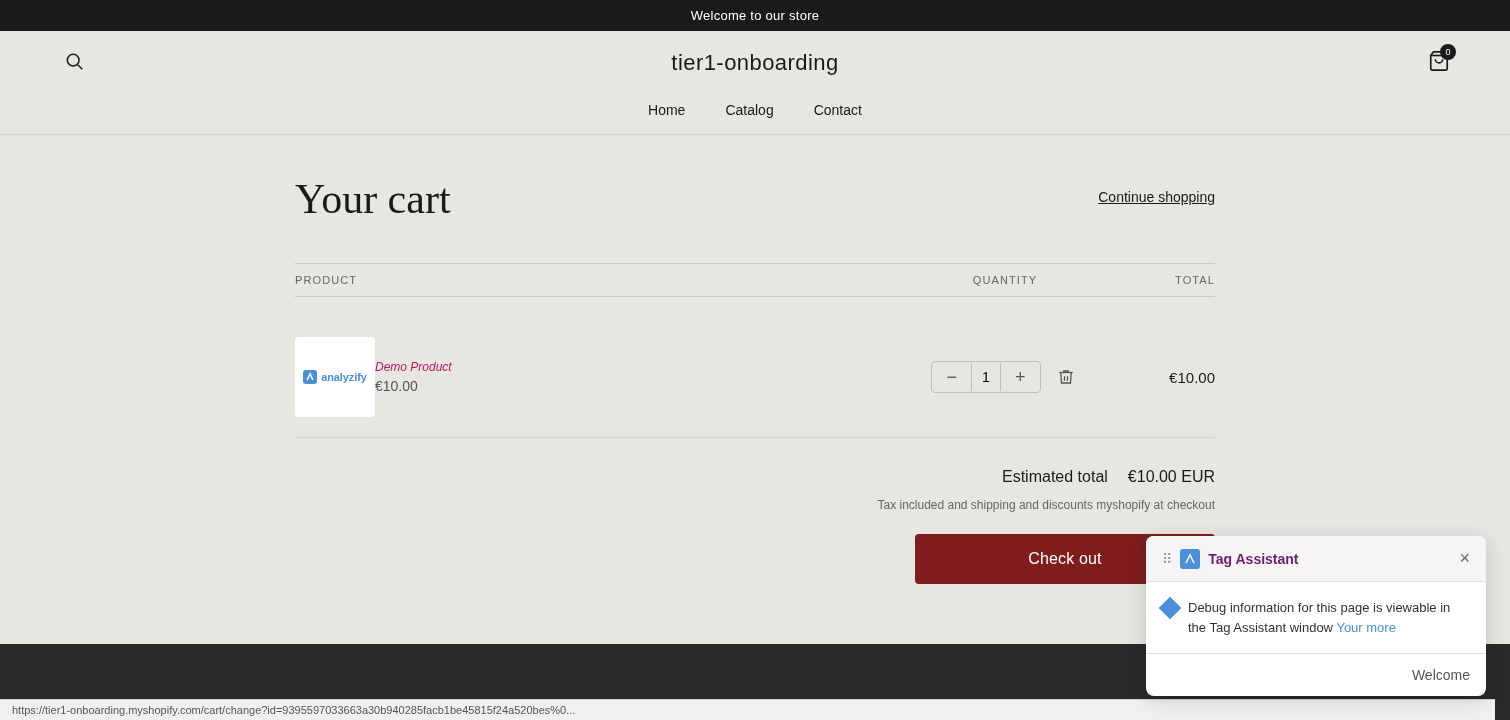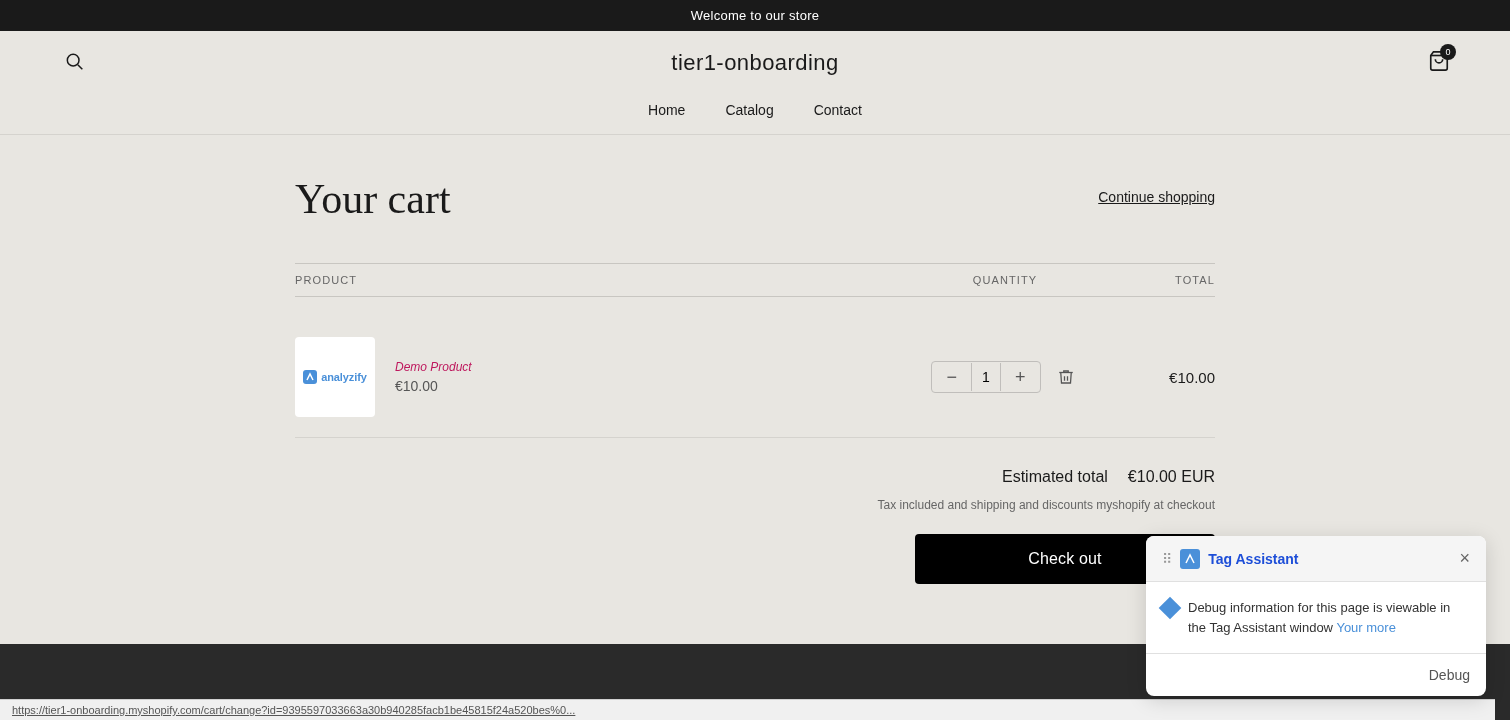--- a/index.html
+++ b/index.html
@@ -115,21 +115,21 @@
     .col-total { text-align: right; min-width: 120px; }
 
     
     .cart-item {
       display: grid;
       grid-template-columns: 1fr auto auto;
       align-items: center;
       padding: 20px 0;
       border-bottom: 1px solid #d5d3ce;
     }
-    .product-info { display: flex; align-items: center; gap: 20px; }
+    .product-info { display: flex; align-items: center; }
     .product-image {
       width: 80px;
       height: 80px;
       background: #fff;
       border-radius: 4px;
       display: flex;
       align-items: center;
       justify-content: center;
       overflow: hidden;
     }
@@ -221,21 +221,21 @@
     }
     .estimated-label { font-size: 16px; color: #1a1a1a; font-weight: 500; }
     .estimated-amount { font-size: 16px; color: #1a1a1a; }
     .tax-note {
       font-size: 12px;
       color: #666;
       margin-bottom: 20px;
       line-height: 1.5;
     }
     .checkout-btn {
-      background: #000000;
+      background: #7f1d1d;
       color: #fff;
       border: none;
       padding: 16px 40px;
       font-size: 16px;
       cursor: pointer;
       border-radius: 4px;
       width: 300px;
       letter-spacing: 0.01em;
     }
 
@@ -278,21 +278,21 @@
     .drag-handle { color: #999; font-size: 14px; cursor: grab; }
     .tag-logo {
       width: 20px;
       height: 20px;
       background: #4a90d9;
       border-radius: 3px;
       display: flex;
       align-items: center;
       justify-content: center;
     }
-    .popup-title { font-size: 14px; font-weight: 600; color: #1d4ed8; text-align: right; }
+    .popup-title { font-size: 14px; font-weight: 600; color: #701a75; text-align: right; }
     .popup-close {
       background: none;
       border: none;
       cursor: pointer;
       font-size: 18px;
       color: #666;
     }
     .popup-body { padding: 16px; }
     .connected-badge {
       font-size: 14px;
@@ -335,21 +335,20 @@
       position: fixed;
       bottom: 0;
       left: 0;
       right: 15px;
       background: #f0f0f0;
       border-top: 1px solid #d0d0d0;
       padding: 4px 12px;
       font-size: 11px;
       color: #555;
       z-index: 999;
-      text-decoration: underline;
     }
   </style>
 </head>
 <body>
 
 <div class="announcement-bar">
   <span>Welcome to our store</span>
 </div>
 
 <header class="header">
@@ -463,19 +462,19 @@
   <div class="popup-body">
     <div class="debug-info">
       <div class="diamond-icon"></div>
       <span>
         <span>Debug information for this page is viewable in the Tag Assistant window</span>
         <a class="learn-more" href="#">Your more</a>
       </span>
     </div>
   </div>
   <div class="popup-footer">
-    <button class="finish-btn">Debug</button>
+    <button class="finish-btn">Welcome</button>
   </div>
 </div>
 
 <div class="status-bar">
   <span>https://tier1-onboarding.myshopify.com/cart/change?id=9395597033663a30b940285facb1be45815f24a520bes%0...</span>
 </div>
 
 </body></html>

